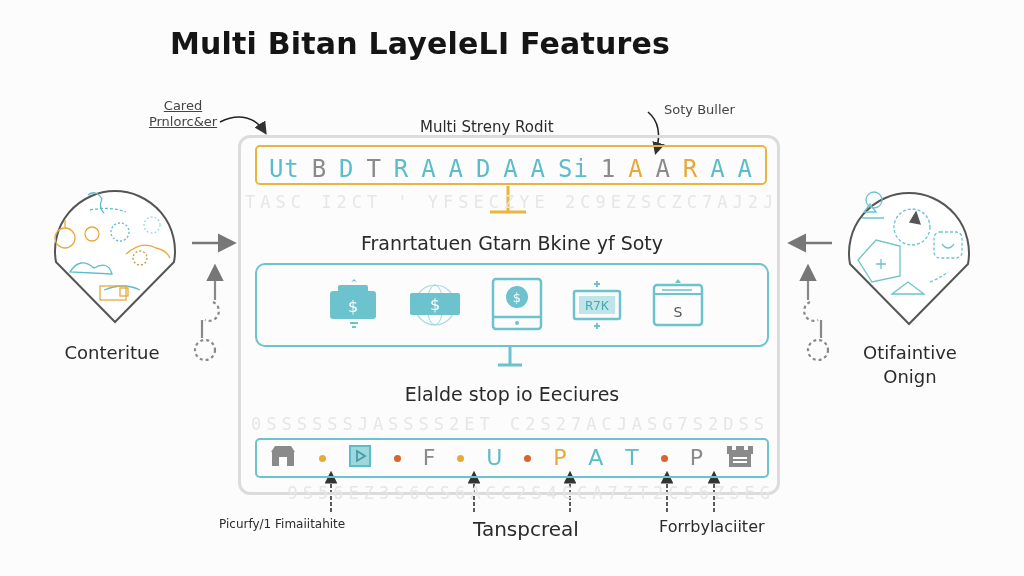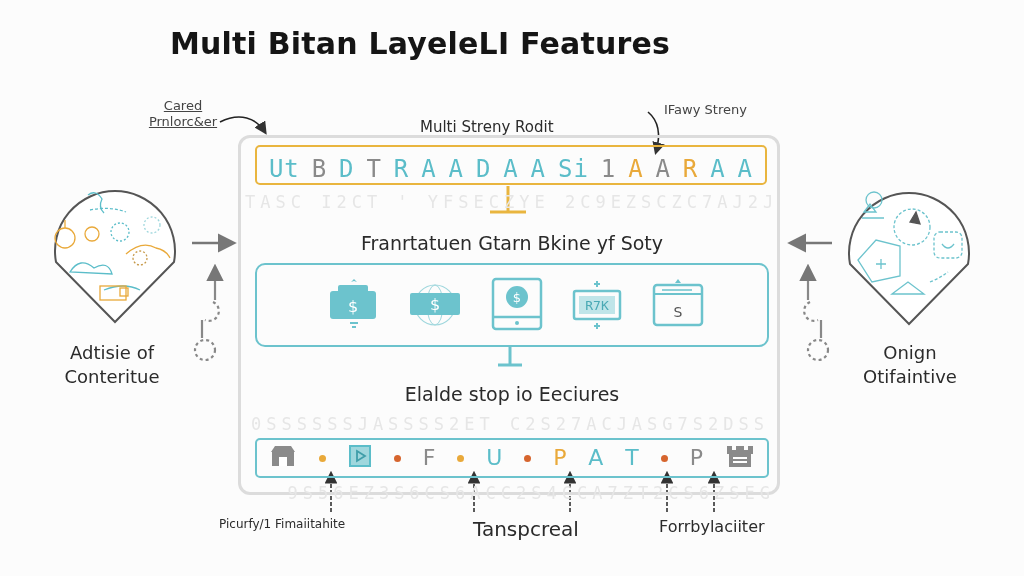--- a/index.html
+++ b/index.html
@@ -56,21 +56,21 @@
 </head>
 <body>
 
 <div class="abs title">Multi Bitan LayeleLI Features</div>
 
 <div class="abs small-label" style="left:128px; top:98px; width:110px;text-decoration:underline;">
   <div>Cared</div>
   <div>Prnlorc&amp;er</div>
 </div>
 <div class="abs label" style="left:420px; top:100px; font-size:15px;margin-top:18px;">Multi Streny Rodit</div>
-<div class="abs small-label" style="left:664px; top:102px;">IFawy Streny</div>
+<div class="abs small-label" style="left:664px; top:102px;">Soty Buller</div>
 
 <svg class="abs" style="left:0; top:0;" width="1024" height="576">
   <defs>
     <marker id="ah" markerWidth="8" markerHeight="8" refX="6" refY="4" orient="auto">
       <path d="M0,0 L8,4 L0,8 z" fill="#333"></path>
     </marker>
     <marker id="ahg" markerWidth="8" markerHeight="8" refX="6" refY="4" orient="auto">
       <path d="M0,0 L8,4 L0,8 z" fill="#777"></path>
     </marker>
   </defs>
@@ -226,35 +226,34 @@
     <circle cx="112" cy="55" r="8" stroke="#9fd7dd" stroke-dasharray="2,2"></circle>
     <path d="M86 84 q16 -14 30 -6 q10 2 14 10" stroke="#e9a93a"></path>
     <circle cx="100" cy="88" r="7" stroke="#c79a4a" stroke-dasharray="2,2"></circle>
     <path d="M30 102 q10 -16 24 -4 q14 -8 18 6 z" stroke="#5bbdc9"></path>
     <path d="M64 120 q20 -8 36 0" stroke="#5bbdc9"></path>
     <rect x="60" y="116" width="26" height="14" stroke="#e9a93a"></rect>
     <rect x="80" y="118" width="8" height="8" stroke="#e9a93a"></rect>
   </g>
 </svg>
 <div class="abs side-caption" style="left:52px; top:341px; width:120px;">
-  <div>Adtisie of</div>
   <div>Conteritue</div>
 </div>
 
 <svg class="side-circle" style="left:834px; top:172px;" width="150" height="160" viewBox="0 0 150 160">
   <path d="M75 152 L16 92 A60 60 0 1 1 134 92 Z" fill="#fff" stroke="#555" stroke-width="2"></path>
   <g fill="none" stroke="#6cc3cd" stroke-width="1.3">
     <circle cx="40" cy="28" r="8"></circle>
     <path d="M30 40 l6 -8 l6 8 z M28 46 h22"></path>
     <circle cx="78" cy="55" r="18" stroke-dasharray="3,2"></circle>
     <path d="M76 50 l6 -10 l4 12 z" fill="#555" stroke="#555"></path>
     <path d="M24 88 l18 -20 l24 6 l0 30 l-28 6 z"></path>
     <path d="M42 92 h10 M47 87 v10"></path>
     <rect x="100" y="60" width="28" height="26" rx="6" stroke-dasharray="3,2"></rect>
     <path d="M108 72 q6 8 12 0"></path>
     <path d="M58 122 l16 -12 l16 12 z"></path>
     <path d="M96 110 q10 -4 18 -10" stroke-dasharray="3,2"></path>
   </g>
 </svg>
 <div class="abs side-caption" style="left:850px; top:341px; width:120px;">
+  <div>Otifaintive</div>
   <div>Onign</div>
-  <div>Otifaintive</div>
 </div>
 
 </body></html>

